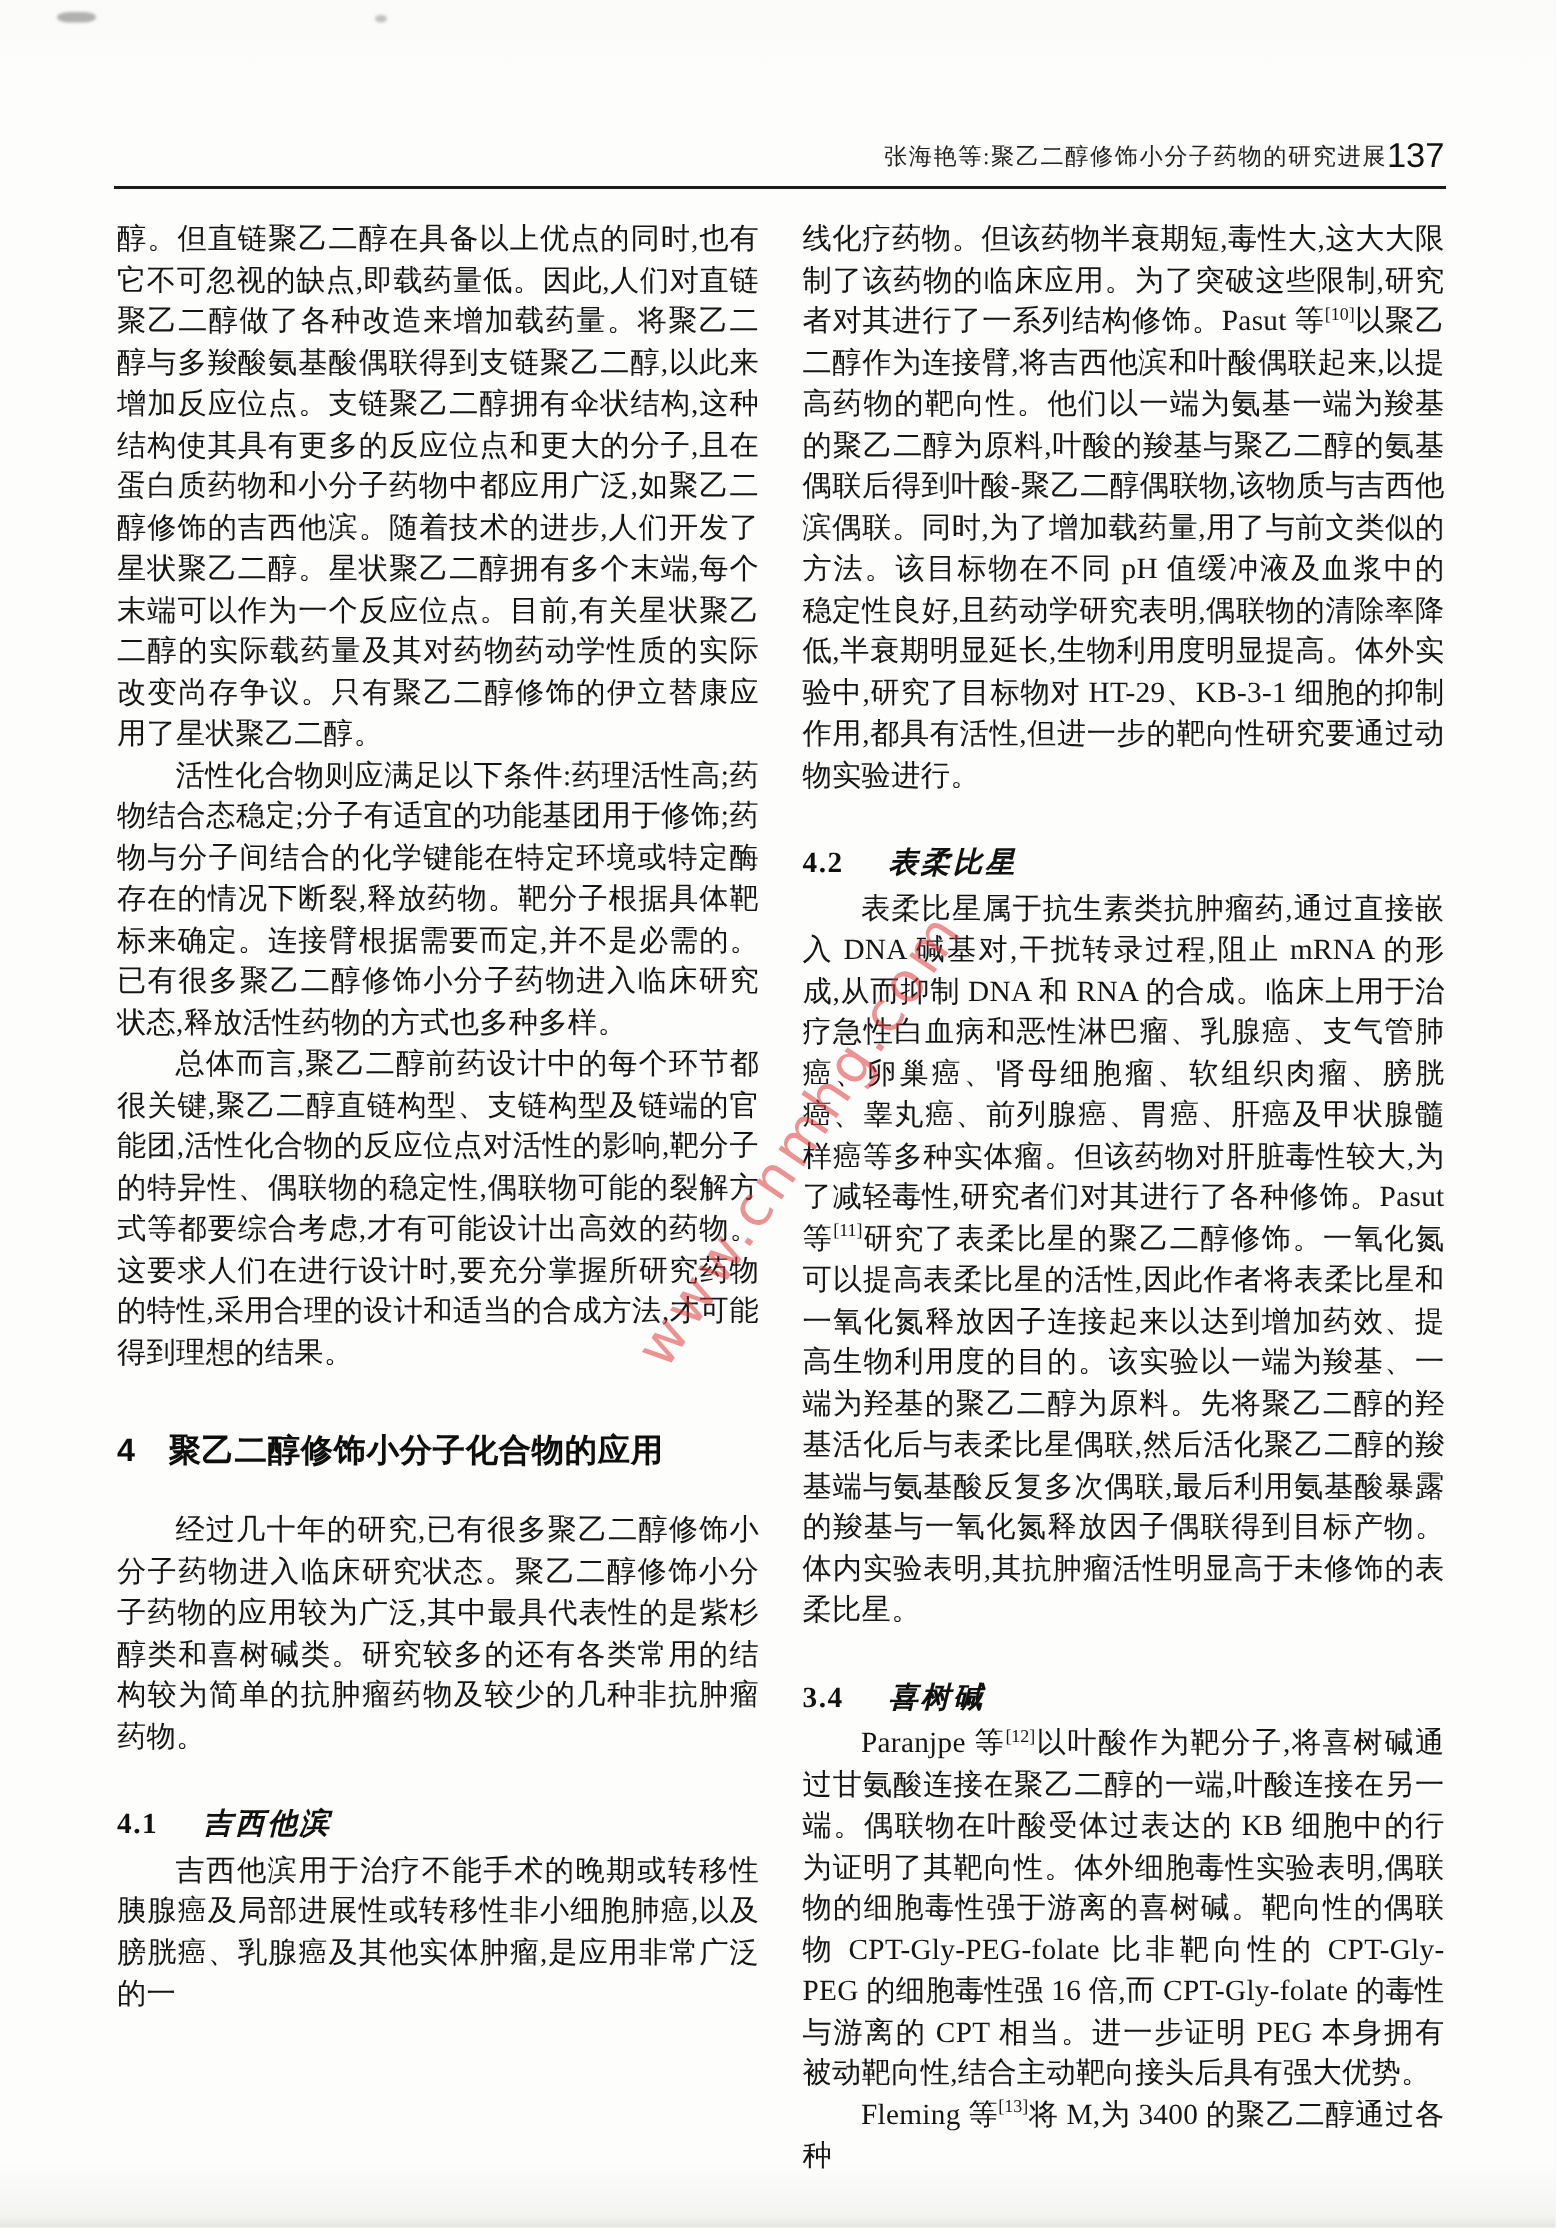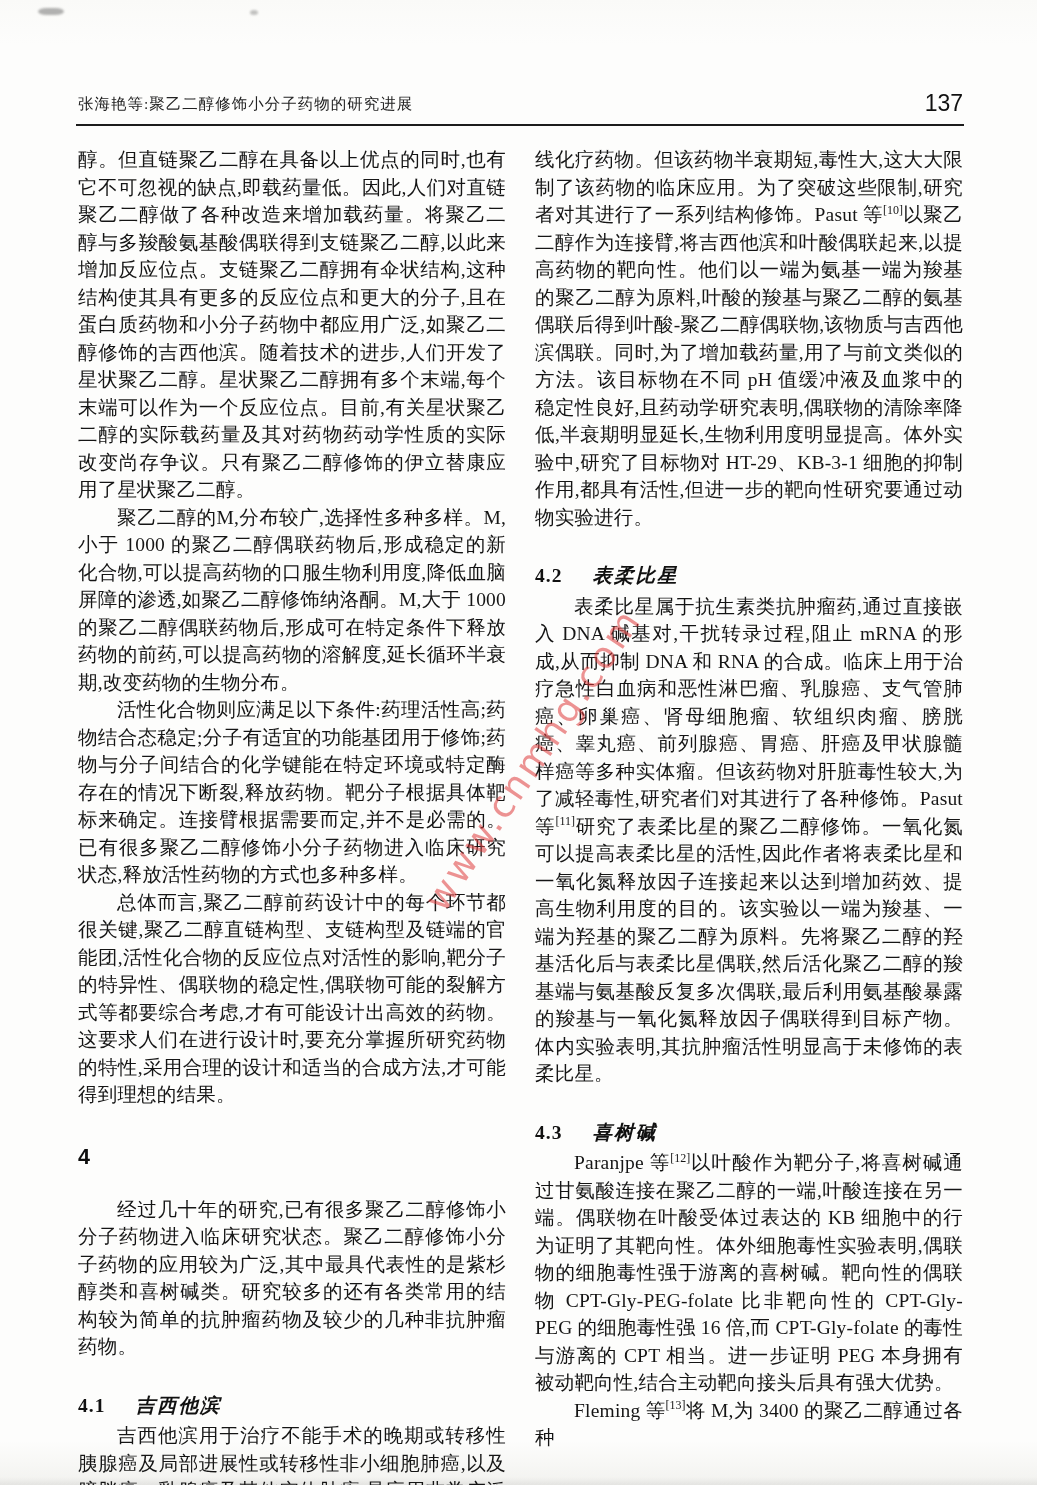--- a/index.html
+++ b/index.html
@@ -9,21 +9,21 @@
     font-family:"Liberation Serif","DejaVu Serif",serif;
     color:#151515;
     position:relative;overflow:hidden;
   }
   .page{
     position:absolute;inset:0;
     background:linear-gradient(180deg,#fafaf8 0%,#fdfdfc 3%,#fdfdfc 97%,#f2f2ef 100%);
   }
   .page-header{
     position:absolute;left:78px;top:92px;width:885px;
-    display:flex;justify-content:space-between;align-items:flex-end;
+    display:flex;justify-content:flex-end;align-items:flex-end;
   }
   .running-title{
     font-size:15.5px;letter-spacing:1px;color:#222;
     font-family:"Liberation Serif","DejaVu Serif",serif;
   }
   .page-number{
     font-size:23px;color:#111;line-height:1;
     font-family:Liberation Sans, sans-serif;
   }
   .header-rule{
@@ -83,43 +83,43 @@
   <header class="page-header">
     <div class="running-title">张海艳等:聚乙二醇修饰小分子药物的研究进展</div>
     <div class="page-number">137</div>
   </header>
   <div class="header-rule"></div>
 
   <main class="columns">
 
     <section class="col">
       <p>醇。但直链聚乙二醇在具备以上优点的同时,也有它不可忽视的缺点,即载药量低。因此,人们对直链聚乙二醇做了各种改造来增加载药量。将聚乙二醇与多羧酸氨基酸偶联得到支链聚乙二醇,以此来增加反应位点。支链聚乙二醇拥有伞状结构,这种结构使其具有更多的反应位点和更大的分子,且在蛋白质药物和小分子药物中都应用广泛,如聚乙二醇修饰的吉西他滨。随着技术的进步,人们开发了星状聚乙二醇。星状聚乙二醇拥有多个末端,每个末端可以作为一个反应位点。目前,有关星状聚乙二醇的实际载药量及其对药物药动学性质的实际改变尚存争议。只有聚乙二醇修饰的伊立替康应用了星状聚乙二醇。</p>
-      <p class="indent">聚乙二醇的M,分布较广,选择性多种多样。M,小于 1000 的聚乙二醇偶联药物后,形成稳定的新化合物,可以提高药物的口服生物利用度,降低血脑屏障的渗透,如聚乙二醇修饰纳洛酮。M,大于 1000 的聚乙二醇偶联药物后,形成可在特定条件下释放药物的前药,可以提高药物的溶解度,延长循环半衰期,改变药物的生物分布。</p>
       <p class="indent">活性化合物则应满足以下条件:药理活性高;药物结合态稳定;分子有适宜的功能基团用于修饰;药物与分子间结合的化学键能在特定环境或特定酶存在的情况下断裂,释放药物。靶分子根据具体靶标来确定。连接臂根据需要而定,并不是必需的。已有很多聚乙二醇修饰小分子药物进入临床研究状态,释放活性药物的方式也多种多样。</p>
       <p class="indent">总体而言,聚乙二醇前药设计中的每个环节都很关键,聚乙二醇直链构型、支链构型及链端的官能团,活性化合物的反应位点对活性的影响,靶分子的特异性、偶联物的稳定性,偶联物可能的裂解方式等都要综合考虑,才有可能设计出高效的药物。这要求人们在进行设计时,要充分掌握所研究药物的特性,采用合理的设计和适当的合成方法,才可能得到理想的结果。</p>
       <h2 class="sec">
         <span class="sec-num">4</span>
+        <span class="sec-title">聚乙二醇修饰小分子化合物的应用</span>
       </h2>
       <p class="indent">经过几十年的研究,已有很多聚乙二醇修饰小分子药物进入临床研究状态。聚乙二醇修饰小分子药物的应用较为广泛,其中最具代表性的是紫杉醇类和喜树碱类。研究较多的还有各类常用的结构较为简单的抗肿瘤药物及较少的几种非抗肿瘤药物。</p>
       <h3 class="subsec">
         <span class="sub-num">4.1</span>
         <span class="sub-title">吉西他滨</span>
       </h3>
       <p class="indent">吉西他滨用于治疗不能手术的晚期或转移性胰腺癌及局部进展性或转移性非小细胞肺癌,以及膀胱癌、乳腺癌及其他实体肿瘤,是应用非常广泛的一</p>
     </section>
 
     <section class="col">
       <p>线化疗药物。但该药物半衰期短,毒性大,这大大限制了该药物的临床应用。为了突破这些限制,研究者对其进行了一系列结构修饰。Pasut 等<sup>[10]</sup>以聚乙二醇作为连接臂,将吉西他滨和叶酸偶联起来,以提高药物的靶向性。他们以一端为氨基一端为羧基的聚乙二醇为原料,叶酸的羧基与聚乙二醇的氨基偶联后得到叶酸-聚乙二醇偶联物,该物质与吉西他滨偶联。同时,为了增加载药量,用了与前文类似的方法。该目标物在不同 pH 值缓冲液及血浆中的稳定性良好,且药动学研究表明,偶联物的清除率降低,半衰期明显延长,生物利用度明显提高。体外实验中,研究了目标物对 HT-29、KB-3-1 细胞的抑制作用,都具有活性,但进一步的靶向性研究要通过动物实验进行。</p>
       <h3 class="subsec">
         <span class="sub-num">4.2</span>
         <span class="sub-title">表柔比星</span>
       </h3>
       <p class="indent">表柔比星属于抗生素类抗肿瘤药,通过直接嵌入 DNA 碱基对,干扰转录过程,阻止 mRNA 的形成,从而抑制 DNA 和 RNA 的合成。临床上用于治疗急性白血病和恶性淋巴瘤、乳腺癌、支气管肺癌、卵巢癌、肾母细胞瘤、软组织肉瘤、膀胱癌、睾丸癌、前列腺癌、胃癌、肝癌及甲状腺髓样癌等多种实体瘤。但该药物对肝脏毒性较大,为了减轻毒性,研究者们对其进行了各种修饰。Pasut 等<sup>[11]</sup>研究了表柔比星的聚乙二醇修饰。一氧化氮可以提高表柔比星的活性,因此作者将表柔比星和一氧化氮释放因子连接起来以达到增加药效、提高生物利用度的目的。该实验以一端为羧基、一端为羟基的聚乙二醇为原料。先将聚乙二醇的羟基活化后与表柔比星偶联,然后活化聚乙二醇的羧基端与氨基酸反复多次偶联,最后利用氨基酸暴露的羧基与一氧化氮释放因子偶联得到目标产物。体内实验表明,其抗肿瘤活性明显高于未修饰的表柔比星。</p>
       <h3 class="subsec">
-        <span class="sub-num">4.3</span>
+        <span class="sub-num">3.4</span>
         <span class="sub-title">喜树碱</span>
       </h3>
       <p class="indent">Paranjpe 等<sup>[12]</sup>以叶酸作为靶分子,将喜树碱通过甘氨酸连接在聚乙二醇的一端,叶酸连接在另一端。偶联物在叶酸受体过表达的 KB 细胞中的行为证明了其靶向性。体外细胞毒性实验表明,偶联物的细胞毒性强于游离的喜树碱。靶向性的偶联物 CPT-Gly-PEG-folate 比非靶向性的 CPT-Gly-PEG 的细胞毒性强 16 倍,而 CPT-Gly-folate 的毒性与游离的 CPT 相当。进一步证明 PEG 本身拥有被动靶向性,结合主动靶向接头后具有强大优势。</p>
       <p class="indent">Fleming 等<sup>[13]</sup>将 M,为 3400 的聚乙二醇通过各种</p>
     </section>
 
   </main>
 
   <div class="watermark">www.cnmhg.com</div>
 

